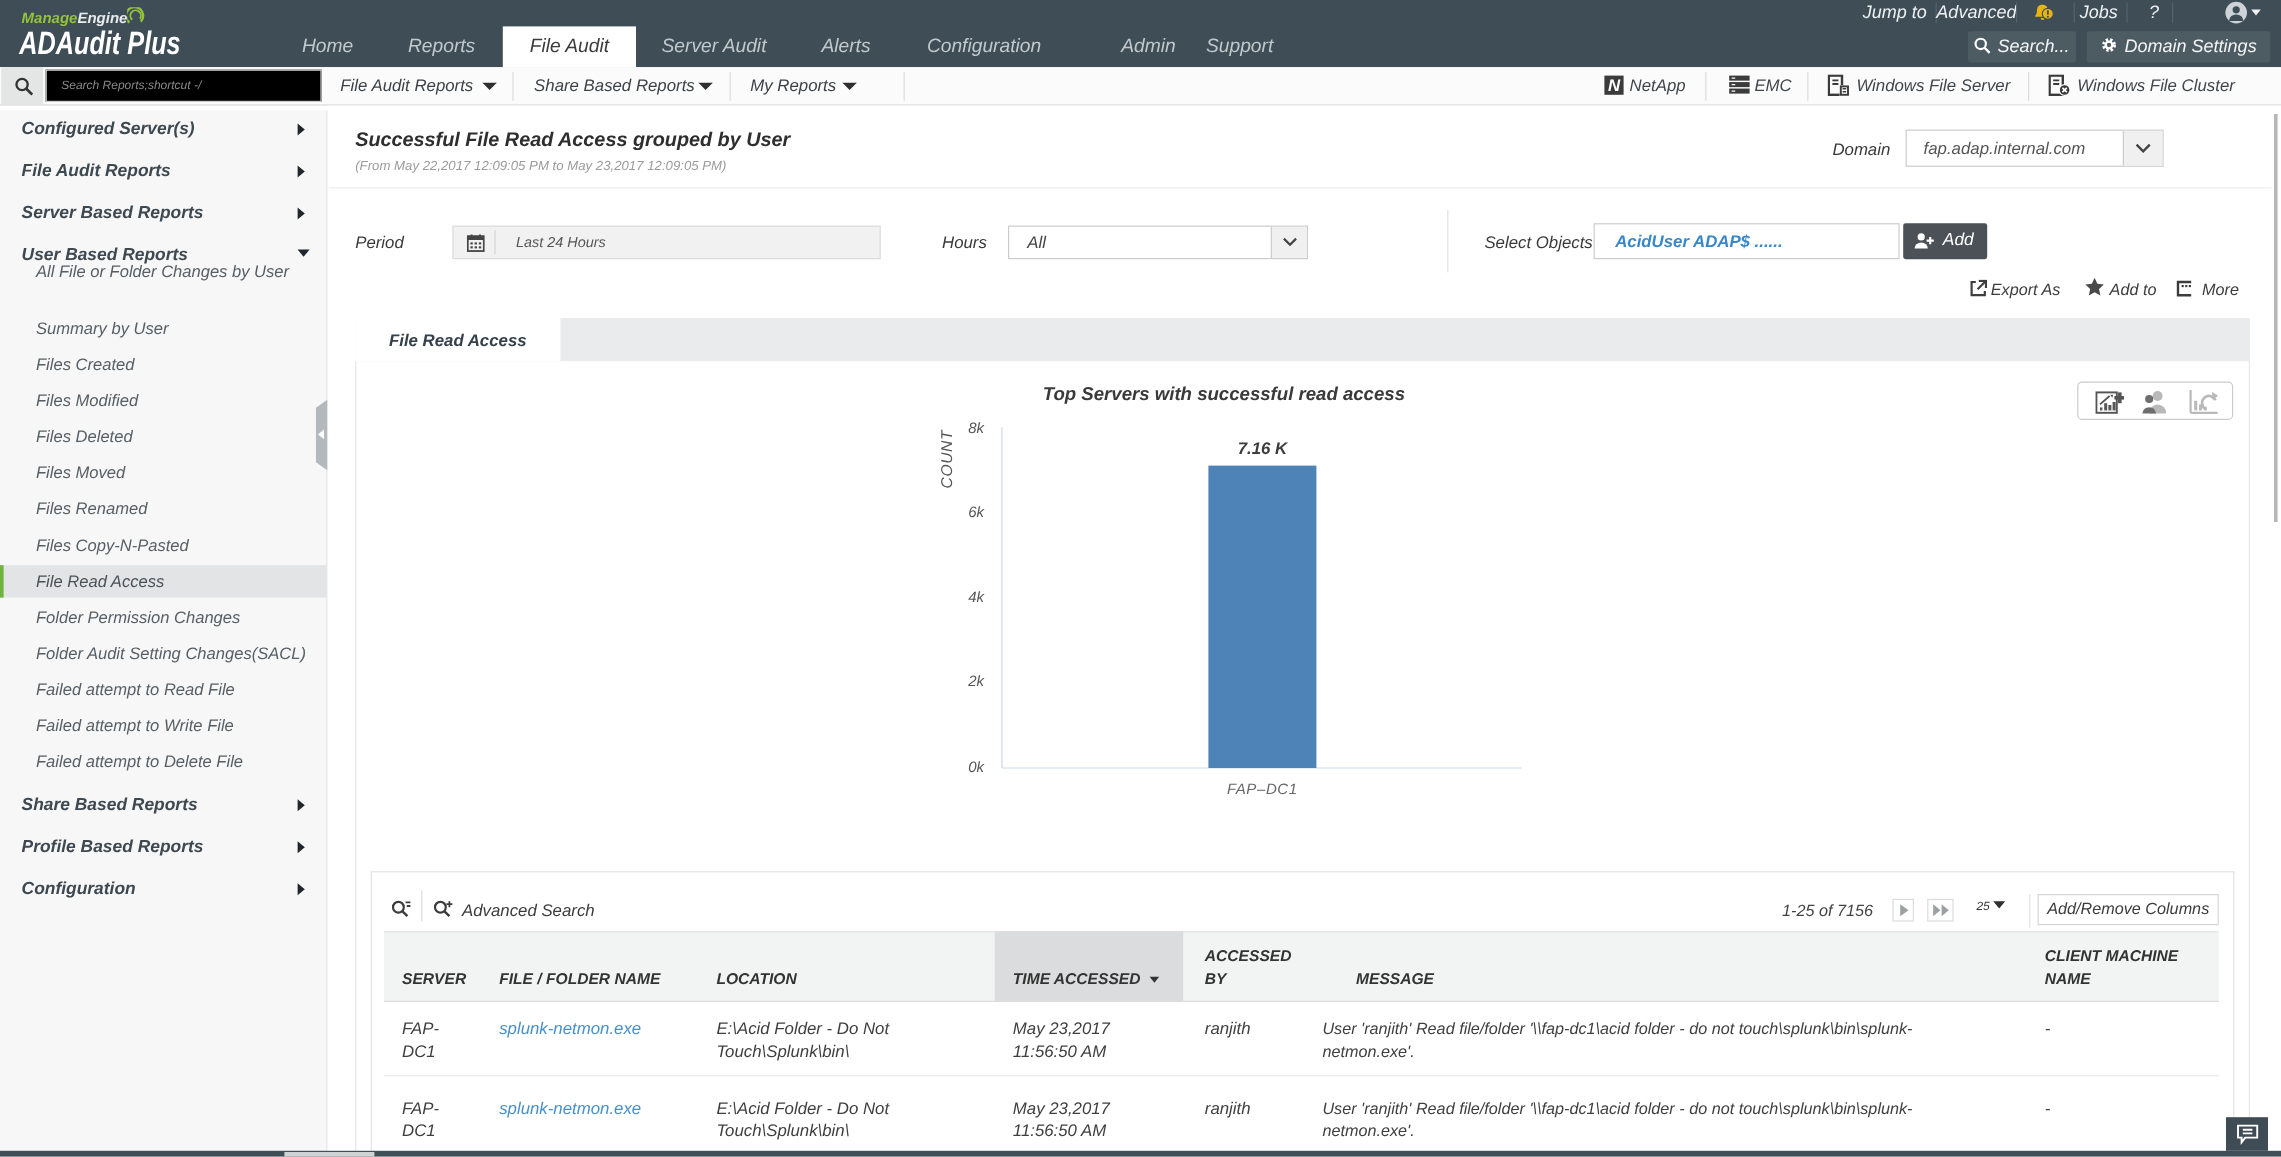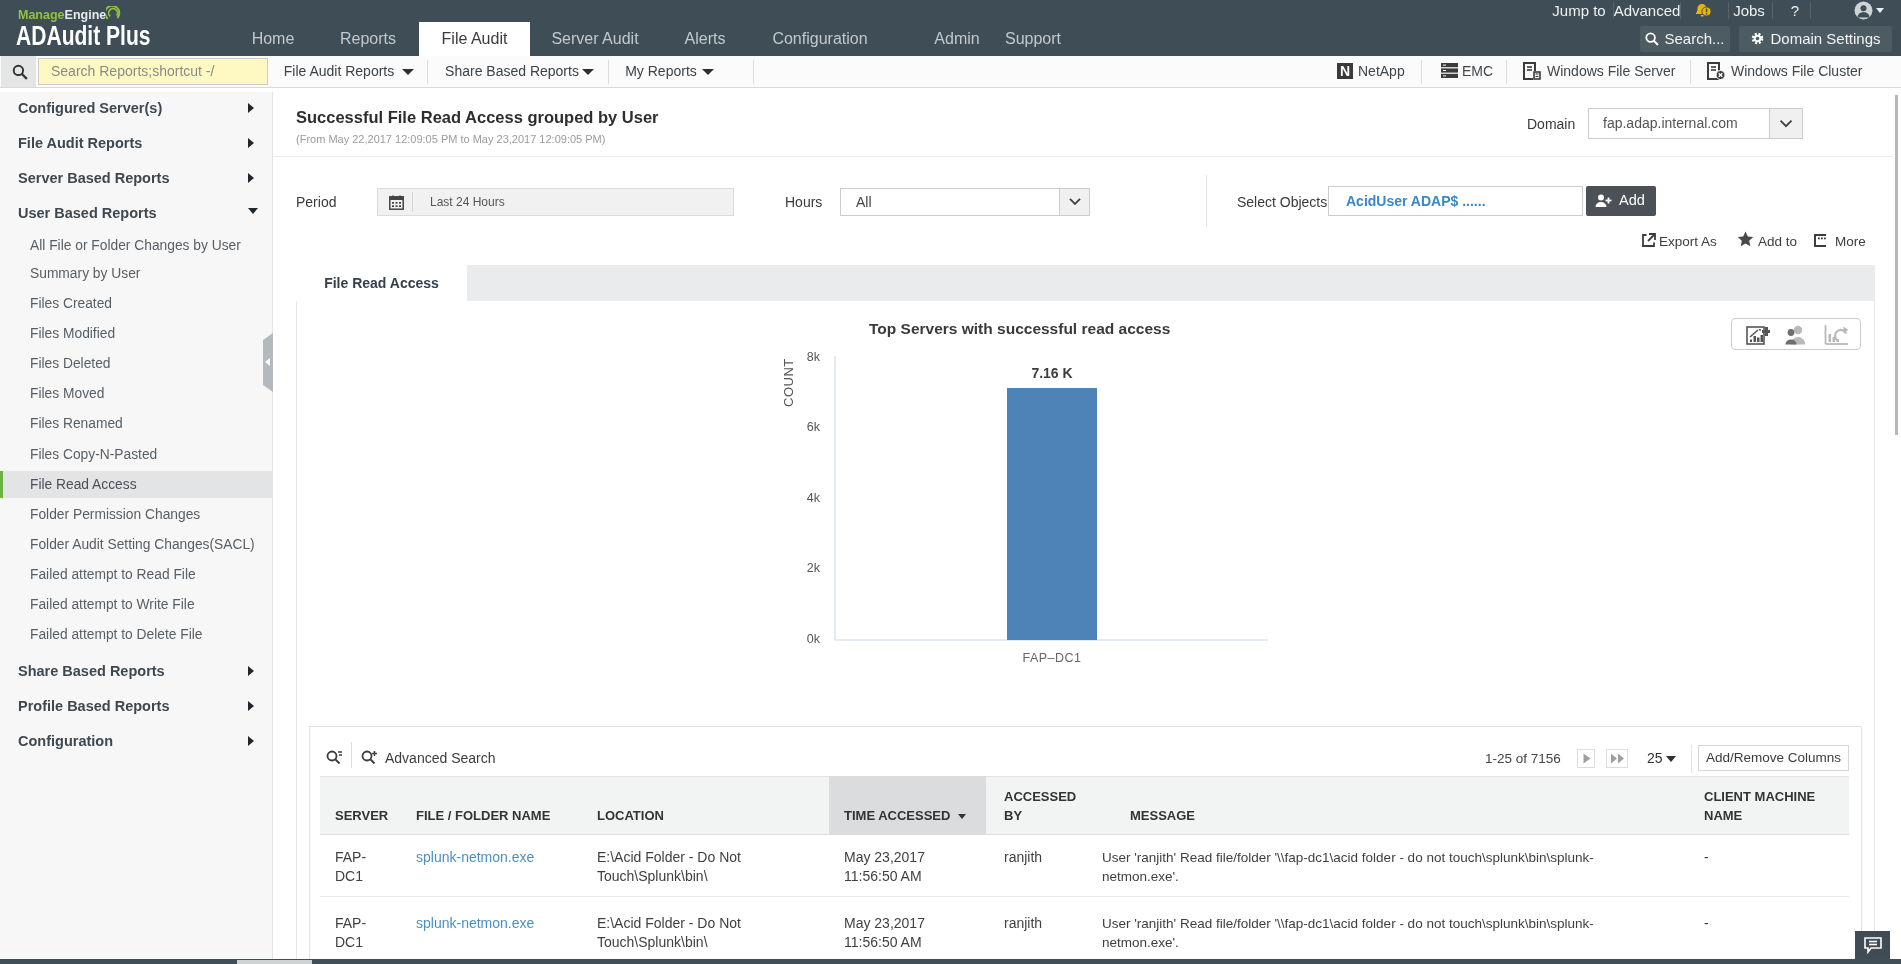--- a/index.html
+++ b/index.html
@@ -1,19 +1,19 @@
 <!DOCTYPE html>
 <html><head>
 <meta charset="utf-8">
 <style>
   * { margin:0; padding:0; box-sizing:border-box; }
   html,body { width:1901px; height:964px; overflow:hidden; background:#fff;
     font-family:"Liberation Sans", sans-serif; }
   .abs { position:absolute; }
-  #page { position:relative; width:1901px; height:964px; overflow:hidden; }
+  #page { position:relative; width:1901px; height:964px; overflow:hidden;font-style:italic; }
 
   
   #topbar { position:absolute; left:0; top:0; width:1901px; height:56px; background:#3e4d56; }
   .navitem { position:absolute; top:22px; height:34px; line-height:34px; color:#c2c9cd;
     font-size:16px; transform:translateX(-50%); white-space:nowrap; }
   #navtab { position:absolute; left:419px; top:22px; width:111px; height:34px; background:#fff;
     color:#3b3b3b; font-size:16px; line-height:34px; text-align:center; }
   .util { position:absolute; top:0; height:20px; line-height:21px; color:#eef1f2; font-size:15px;
     transform:translateX(-50%); white-space:nowrap; }
   .usep { position:absolute; top:2px; height:17px; width:1px; background:#55636b; }
@@ -113,21 +113,21 @@
     </div>
   </div>
 
   <div id="toolbar">
     <div class="abs" style="left:1px; top:0; width:35px; height:31px; background:#e4e6e6;">
       <svg width="16" height="16" viewBox="0 0 14 14" style="margin:8px 0 0 11px;">
           <circle cx="5.6" cy="5.6" r="4.1" fill="none" stroke="#333" stroke-width="1.7"></circle>
           <line x1="8.7" y1="8.7" x2="13" y2="13" stroke="#333" stroke-width="2"></line>
         </svg>
     </div>
-    <div class="abs" style="left:38px; top:2px; width:230px; height:27px; background:#fef9c3; border:1px solid #ccc; line-height:25px; padding-left:12px; font-size:14px; color:#8a8a8a;">Search Reports;shortcut -/</div>
+    <div class="abs" style="left:38px; top:2px; width:230px; height:27px; background:#000000; border:1px solid #ccc; line-height:25px; padding-left:12px; font-size:10px; color:#8a8a8a;">Search Reports;shortcut -/</div>
     <div class="tmenu" style="left:339px;">File Audit Reports</div>
     <div class="abs" style="left:402px; top:13px; width:0; height:0; border-top:6.5px solid #2f2f2f; border-left:6px solid transparent; border-right:6px solid transparent;"></div>
     <div class="tsep" style="left:427px;"></div>
     <div class="tmenu" style="left:512px;">Share Based Reports</div>
     <div class="abs" style="left:582px; top:13px; width:0; height:0; border-top:6.5px solid #2f2f2f; border-left:6px solid transparent; border-right:6px solid transparent;"></div>
     <div class="tsep" style="left:608px;"></div>
     <div class="tmenu" style="left:661px;">My Reports</div>
     <div class="abs" style="left:702px; top:13px; width:0; height:0; border-top:6.5px solid #2f2f2f; border-left:6px solid transparent; border-right:6px solid transparent;"></div>
     <div class="tsep" style="left:753px;"></div>
 
@@ -173,21 +173,21 @@
   <div id="selitem"></div>
   <div id="sidebaritems">
     <div class="snav1" style="top:100px;">Configured Server(s)</div>
       <div class="sarr arr-r" style="top:103px;"></div>
     <div class="snav1" style="top:135px;">File Audit Reports</div>
       <div class="sarr arr-r" style="top:138px;"></div>
     <div class="snav1" style="top:170px;">Server Based Reports</div>
       <div class="sarr arr-r" style="top:173px;"></div>
     <div class="snav1" style="top:205px;">User Based Reports</div>
       <div class="sarr arr-d" style="top:208px;"></div>
-    <div class="snav2" style="top:238px;">All File or Folder Changes by User</div>
+    <div class="snav2" style="top:219px;">All File or Folder Changes by User</div>
     <div class="snav2" style="top:266px;">Summary by User</div>
     <div class="snav2" style="top:296px;">Files Created</div>
     <div class="snav2" style="top:326px;">Files Modified</div>
     <div class="snav2" style="top:356px;">Files Deleted</div>
     <div class="snav2" style="top:386px;">Files Moved</div>
     <div class="snav2" style="top:416px;">Files Renamed</div>
     <div class="snav2" style="top:447px;">Files Copy-N-Pasted</div>
     <div class="snav2" style="top:477px; color:#4a5259;">File Read Access</div>
     <div class="snav2" style="top:507px;">Folder Permission Changes</div>
     <div class="snav2" style="top:537px;">Folder Audit Setting Changes(SACL)</div>
@@ -356,21 +356,21 @@
         </svg></div>
     <div class="abs" style="left:385px; top:750px; font-size:14px; color:#3c3c3c;">Advanced Search</div>
     <div class="abs" style="left:1485px; top:751px; font-size:13.5px; color:#444;">1-25 of 7156</div>
     <div class="abs" style="left:1577px; top:749px; width:18px; height:19px; border:1px solid #ddd;"><svg width="10" height="11" viewBox="0 0 10 11" style="margin:3px 0 0 4px;">
           <path d="M1.5 0.5 L8.5 5.5 L1.5 10.5 Z" fill="#9aa0a4"></path>
         </svg></div>
     <div class="abs" style="left:1606px; top:749px; width:22px; height:19px; border:1px solid #ddd;"><svg width="15" height="11" viewBox="0 0 15 11" style="margin:3px 0 0 3px;">
           <path d="M1 0.5 L7 5.5 L1 10.5 Z" fill="#9aa0a4"></path>
           <path d="M8 0.5 L14 5.5 L8 10.5 Z" fill="#9aa0a4"></path>
         </svg></div>
-    <div class="abs" style="left:1647px; top:750px; font-size:14px; color:#333;">25 <span style="display:inline-block; width:0; height:0; border-top:6.5px solid #2f2f2f; border-left:5.5px solid transparent; border-right:5.5px solid transparent; vertical-align:1px;"></span></div>
+    <div class="abs" style="left:1647px; top:750px; font-size:10px; color:#333;">25 <span style="display:inline-block; width:0; height:0; border-top:6.5px solid #2f2f2f; border-left:5.5px solid transparent; border-right:5.5px solid transparent; vertical-align:1px;"></span></div>
     <div class="abs" style="left:1691px; top:745px; width:1px; height:28px; background:#e3e3e3;"></div>
     <div class="abs" style="left:1698px; top:745px; width:151px; height:26px; border:1px solid #d6d6d6; background:#fff; font-size:13.5px; color:#3c3c3c; text-align:center; line-height:24px;">Add/Remove Columns</div>
 
     <div class="abs" style="left:320px; top:776px; width:1529px; height:59px; background:#f2f3f3; border-top:1px solid #e3e3e3; border-bottom:1px solid #dcdcdc;"></div>
     <div class="abs" style="left:829px; top:776px; width:157px; height:59px; background:#dbdcdd;"></div>
     <div class="th" style="left:335px; top:806px;">SERVER</div>
     <div class="th" style="left:416px; top:806px;">FILE / FOLDER NAME</div>
     <div class="th" style="left:597px; top:806px;">LOCATION</div>
     <div class="th" style="left:844px; top:806px;">TIME ACCESSED <span style="display:inline-block; width:0; height:0; border-top:5px solid #333; border-left:4.5px solid transparent; border-right:4.5px solid transparent; vertical-align:1px; margin-left:4px;"></span></div>
     <div class="th" style="left:1004px; top:787px;">ACCESSED<br>BY</div>

